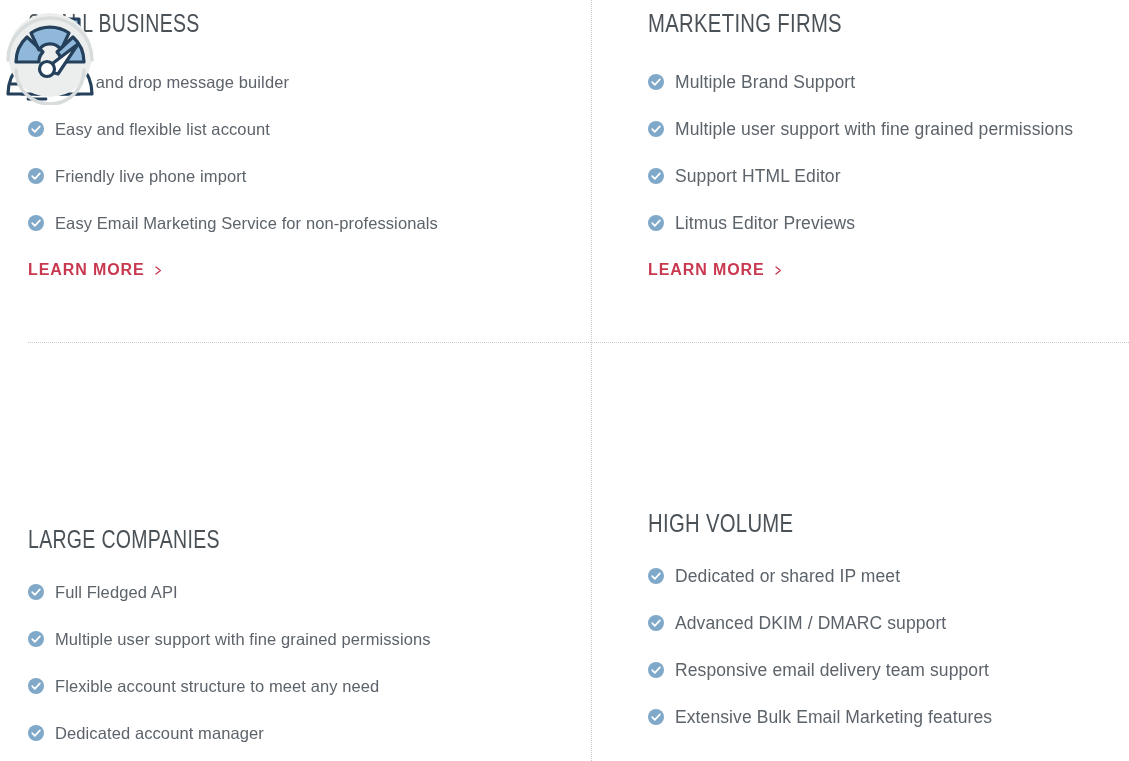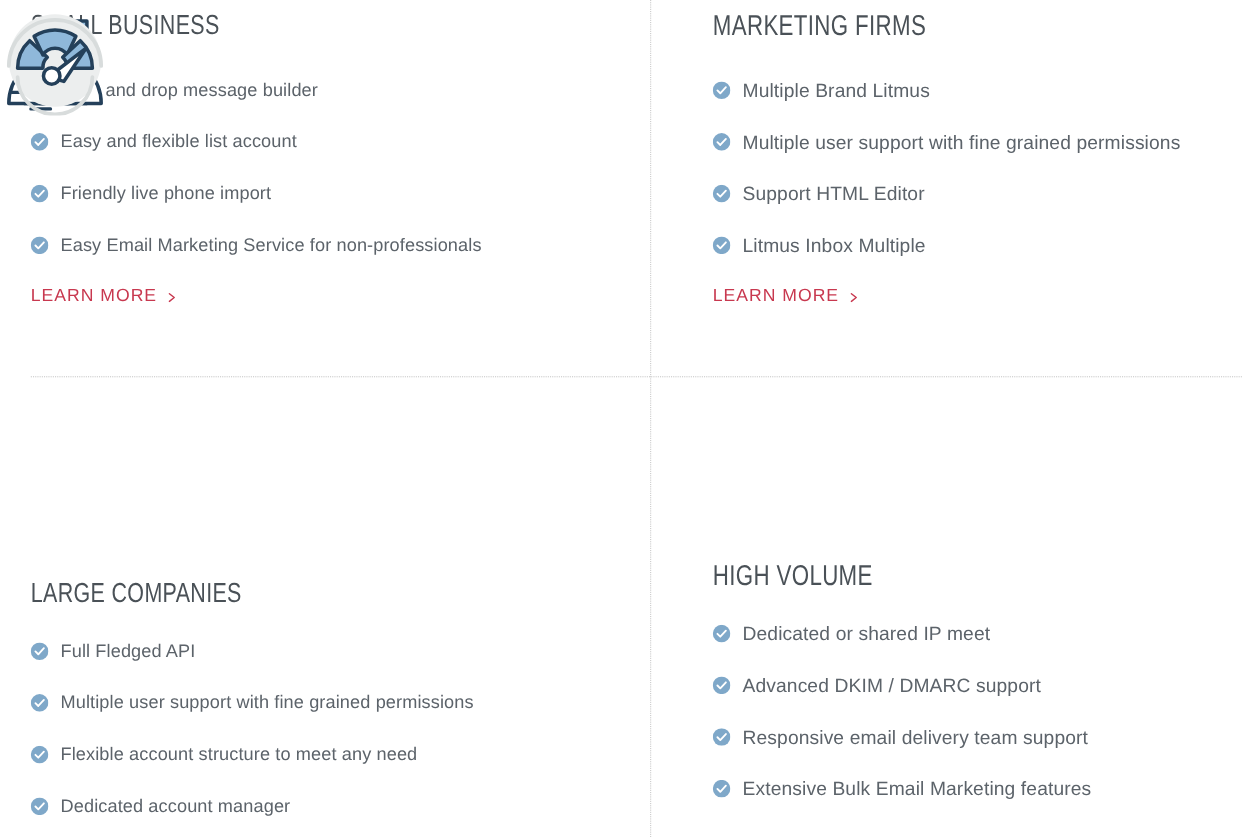--- a/index.html
+++ b/index.html
@@ -102,21 +102,21 @@
   .learn-more {
     display: inline-flex;
     align-items: center;
     margin-top: 15px;
     font-size: 16px;
     letter-spacing: 0.9px;
     color: #c8384f;
     text-transform: uppercase;
     text-decoration: none;
     white-space: nowrap;
-    font-weight: 400;
+    font-weight: 700;
   }
   .learn-more .chev {
     margin-left: 9px;
     display: inline-block;
     width: 9px;
     height: 9px;
     position: relative;
     top: 0px;
   }
   .learn-more .chev svg { display:block; width: 9px; height: 9px; }
@@ -193,21 +193,21 @@
     <div class="heading">MARKETING FIRMS</div>
 
     <ul class="features">
       <li>
         <span class="chk">
           <svg viewBox="0 0 16 16">
               <circle cx="8" cy="8" r="8" fill="#7fa8c9"></circle>
               <path d="M4.2 8.2 L6.8 10.8 L11.9 5.3" fill="none" stroke="#ffffff" stroke-width="1.7" stroke-linecap="round" stroke-linejoin="round"></path>
             </svg>
         </span>
-        <span>Multiple Brand Litmus</span>
+        <span>Multiple Brand Support</span>
       </li>
       <li>
         <span class="chk">
           <svg viewBox="0 0 16 16">
               <circle cx="8" cy="8" r="8" fill="#7fa8c9"></circle>
               <path d="M4.2 8.2 L6.8 10.8 L11.9 5.3" fill="none" stroke="#ffffff" stroke-width="1.7" stroke-linecap="round" stroke-linejoin="round"></path>
             </svg>
         </span>
         <span>Multiple user support with fine grained permissions</span>
       </li>
@@ -220,21 +220,21 @@
         </span>
         <span>Support HTML Editor</span>
       </li>
       <li>
         <span class="chk">
           <svg viewBox="0 0 16 16">
               <circle cx="8" cy="8" r="8" fill="#7fa8c9"></circle>
               <path d="M4.2 8.2 L6.8 10.8 L11.9 5.3" fill="none" stroke="#ffffff" stroke-width="1.7" stroke-linecap="round" stroke-linejoin="round"></path>
             </svg>
         </span>
-        <span>Litmus Inbox Multiple</span>
+        <span>Litmus Editor Previews</span>
       </li>
     </ul>
 
     <a class="learn-more" href="#">
       <span>LEARN MORE</span>
       <span class="chev">
         <svg viewBox="0 0 9 9">
             <path d="M2 1 L6.4 4.5 L2 8" fill="none" stroke="#c8384f" stroke-width="1.3" stroke-linecap="round" stroke-linejoin="round"></path>
           </svg>
       </span>

